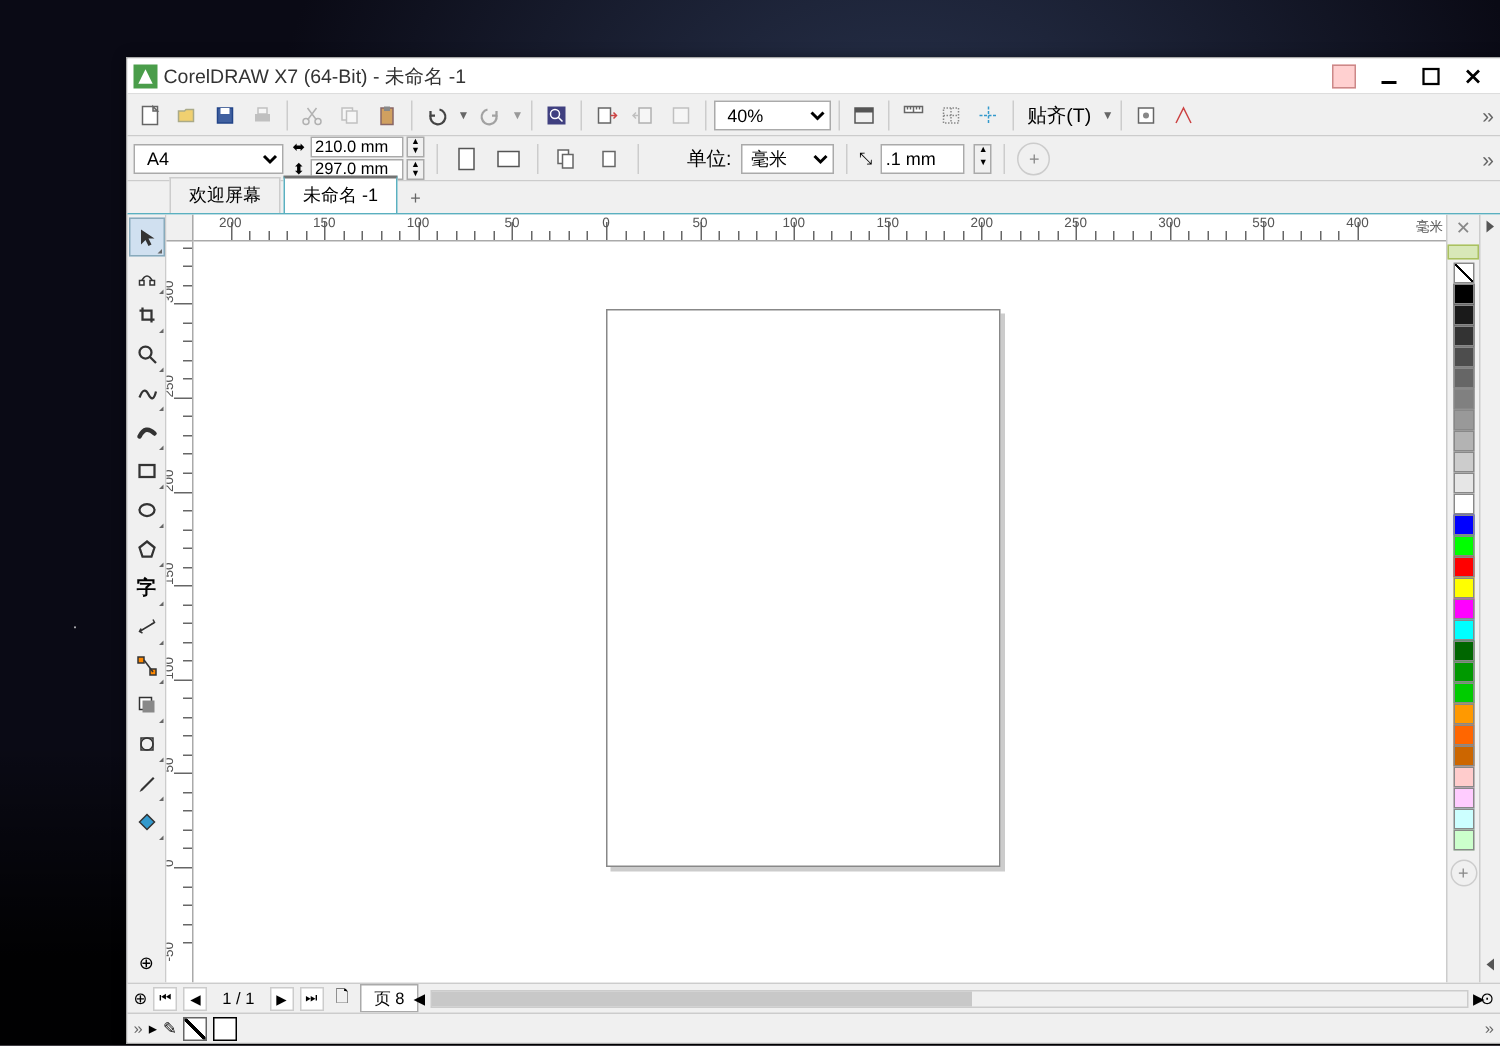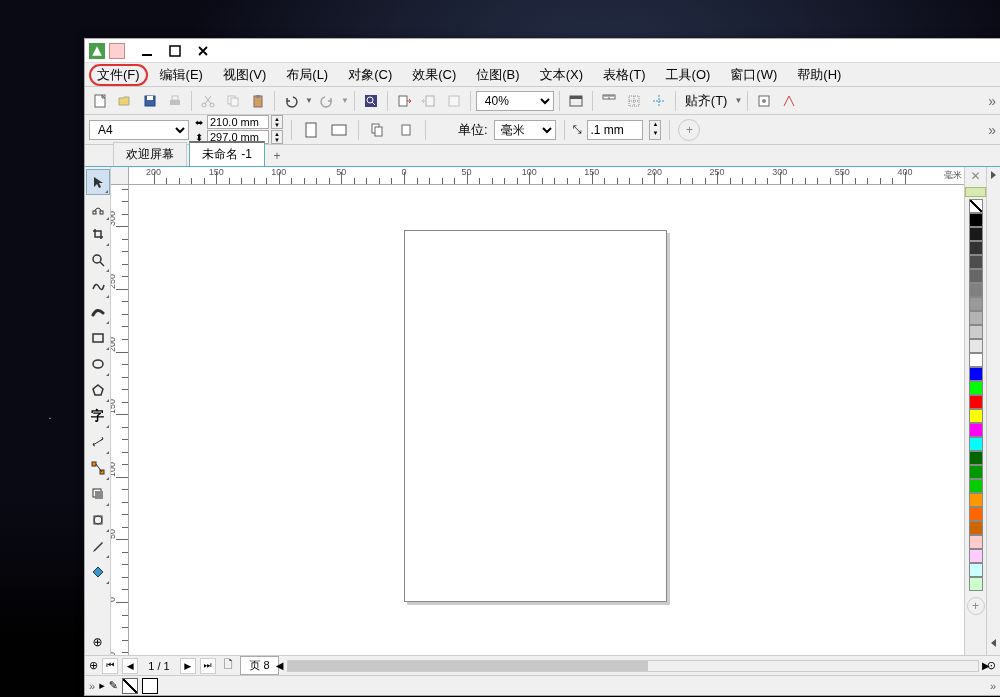--- a/index.html
+++ b/index.html
@@ -88,52 +88,39 @@
 </div>
 
 <div class="app-window">
 
   <div class="titlebar">
     <div class="app-icon">
       <svg viewBox="0 0 10 10">
           <path d="M1 9 L5 1 L9 9 Z" fill="#fff"></path>
         </svg>
     </div>
+    <div class="title-text">CorelDRAW X7 (64-Bit) - 未命名 -1</div>
     <div class="user-icon"></div>
     <div class="win-ctrl">
         <svg width="14" height="14">
           <rect x="2" y="10" width="10" height="2" fill="#000"></rect>
         </svg>
       </div>
     <div class="win-ctrl">
         <svg width="14" height="14">
           <rect x="2" y="2" width="10" height="10" fill="none" stroke="#000" stroke-width="1.5"></rect>
         </svg>
       </div>
     <div class="win-ctrl">
         <svg width="14" height="14">
           <path d="M3 3 L11 11 M11 3 L3 11" stroke="#000" stroke-width="1.8"></path>
         </svg>
       </div>
   </div>
 
-  <div class="menubar">
-    <div class="menu-item highlighted">文件(F)</div>
-    <div class="menu-item">编辑(E)</div>
-    <div class="menu-item">视图(V)</div>
-    <div class="menu-item">布局(L)</div>
-    <div class="menu-item">对象(C)</div>
-    <div class="menu-item">效果(C)</div>
-    <div class="menu-item">位图(B)</div>
-    <div class="menu-item">文本(X)</div>
-    <div class="menu-item">表格(T)</div>
-    <div class="menu-item">工具(O)</div>
-    <div class="menu-item">窗口(W)</div>
-    <div class="menu-item">帮助(H)</div>
-  </div>
 
   <div class="toolbar">
     <div class="tb-btn">
         <svg width="16" height="16">
           <rect x="3" y="2" width="10" height="12" fill="#fff" stroke="#666"></rect>
           <path d="M10 2 L13 5 L10 5 Z" fill="#ddd" stroke="#666"></path>
         </svg>
       </div>
     <div class="tb-btn">
         <svg width="16" height="16">

